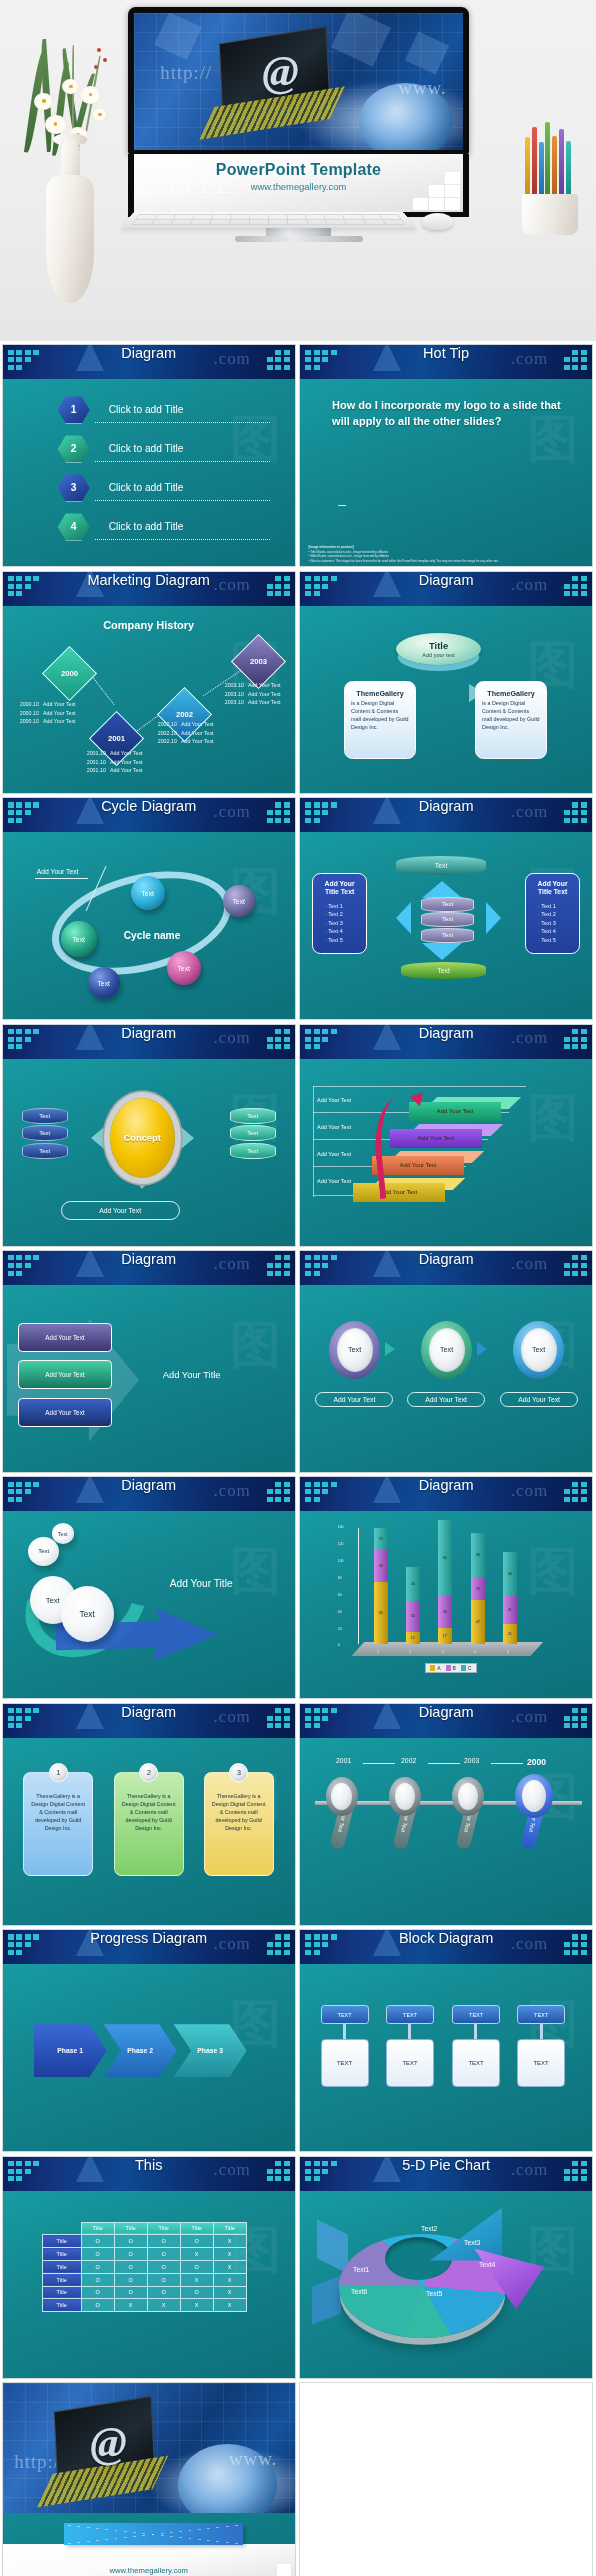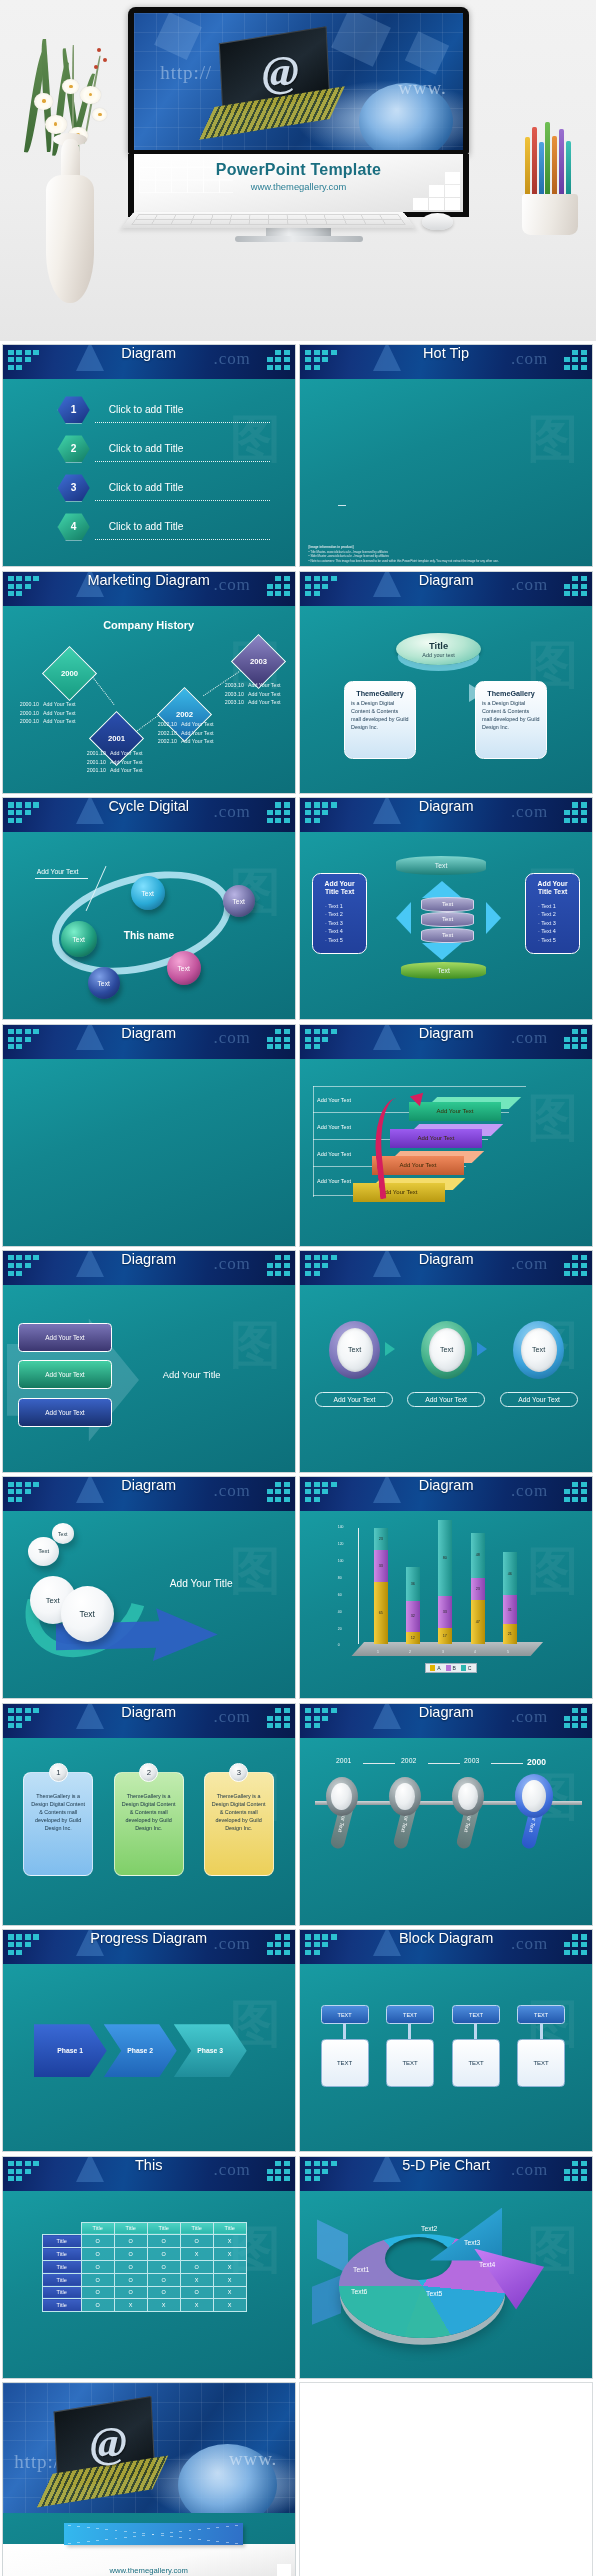--- a/index.html
+++ b/index.html
@@ -741,20 +741,21 @@
           <i style="right:8.5px;top:7.7px"></i>
           <i style="right:17px;top:7.7px"></i>
         <i style="right:0;top:15.3px"></i>
           <i style="right:8.5px;top:15.3px"></i>
           <i style="right:17px;top:15.3px"></i>
       </div>
       <h2>Hot Tip</h2>
     </div>
     <div class="sbody">
       <div class="wm">图</div>
+      <div class="tip-q">How do I incorporate my logo to a slide that will apply to all the other slides?</div>
       <div class="tip-a-dash"></div>
       <div class="tip-legal">
         <b>[Image information in product]</b><br>
         <span>• Title Master- www.iclickart.co.kr  - Image licensed by affiliates</span><br>
         <span>• Slide Master  -www.iclickart.co.kr - Image licensed by affiliates</span><br>
         <span>• Note to customers: This image has been licensed to be used within this PowerPoint template only. You may not extract the image for any other use.</span>
       </div>
     </div>
   </div>
 
@@ -885,33 +886,33 @@
       <div class="dots" style="right:5.1px;left:auto;">
         <i style="right:0;top:0"></i>
           <i style="right:8.5px;top:0"></i>
         <i style="right:0;top:7.7px"></i>
           <i style="right:8.5px;top:7.7px"></i>
           <i style="right:17px;top:7.7px"></i>
         <i style="right:0;top:15.3px"></i>
           <i style="right:8.5px;top:15.3px"></i>
           <i style="right:17px;top:15.3px"></i>
       </div>
-      <h2>Cycle Digital</h2>
+      <h2>Cycle Diagram</h2>
     </div>
     <div class="sbody">
       <div class="wm">图</div>
       <div class="orbit"></div>
       <div class="cyc-add">Add Your Text</div>
       <div style="position:absolute;left:90px;top:44px;width:60px;height:49px;border-left:0.9px solid #dff2f6;transform:rotate(24deg);"></div>
       <div class="ball" style="left:128px;top:44px;width:34px;height:34px;background:radial-gradient(circle at 36% 30%,#7fe0ff,#29a9d6 55%,#14587a);">Text</div>
       <div class="ball" style="left:220px;top:53px;width:32px;height:32px;background:radial-gradient(circle at 36% 30%,#b9b4e4,#6b6aa0 55%,#2e2d59);">Text</div>
       <div class="ball" style="left:58px;top:89px;width:36px;height:36px;background:radial-gradient(circle at 36% 30%,#7bf0cb,#1f9e7f 55%,#0c4f3f);">Text</div>
       <div class="ball" style="left:85px;top:135px;width:32px;height:32px;background:radial-gradient(circle at 36% 30%,#7d9fe8,#2c4a9e 55%,#14235a);">Text</div>
       <div class="ball" style="left:164px;top:119px;width:34px;height:34px;background:radial-gradient(circle at 36% 30%,#f4a3d5,#c2549c 55%,#6b225a);">Text</div>
-      <div class="cyc-name">This name</div>
+      <div class="cyc-name">Cycle name</div>
     </div>
   </div>
 
   <div class="slide">
     <div class="sband">
       <div class="dots" style="left:5.1px;">
         <i style="left:0;top:0"></i>
           <i style="left:8.5px;top:0"></i>
           <i style="left:17px;top:0"></i>
           <i style="left:25.6px;top:0"></i>
@@ -991,20 +992,39 @@
         <i style="right:0;top:0"></i>
           <i style="right:8.5px;top:0"></i>
         <i style="right:0;top:7.7px"></i>
           <i style="right:8.5px;top:7.7px"></i>
           <i style="right:17px;top:7.7px"></i>
         <i style="right:0;top:15.3px"></i>
           <i style="right:8.5px;top:15.3px"></i>
           <i style="right:17px;top:15.3px"></i>
       </div>
       <h2>Diagram</h2>
+    </div>
+    <div class="sbody">
+      <div class="wm">图</div>
+      <div class="bigarrow" style="left:88px;top:63px;border-top:16px solid transparent;border-bottom:16px solid transparent;border-right:19px solid rgba(160,225,225,.75);"></div>
+      <div class="bigarrow" style="left:172px;top:63px;border-top:16px solid transparent;border-bottom:16px solid transparent;border-left:19px solid rgba(160,225,225,.75);"></div>
+      <div class="bigarrow" style="left:123px;top:111px;border-left:16px solid transparent;border-right:16px solid transparent;border-top:19px solid rgba(160,225,225,.75);"></div>
+
+      <div class="dbstack db-blue" style="left:19px;">
+        <div class="dbcell">Text</div>
+        <div class="dbcell">Text</div>
+        <div class="dbcell">Text</div>
+      </div>
+      <div class="dbstack db-teal" style="right:19px;">
+        <div class="dbcell">Text</div>
+        <div class="dbcell">Text</div>
+        <div class="dbcell">Text</div>
+      </div>
+      <div class="concept">Concept</div>
+      <div class="pill" style="left:58px;top:142px;width:119px;height:19px;">Add Your Text</div>
     </div>
   </div>
 
   <div class="slide">
     <div class="sband">
       <div class="dots" style="left:5.1px;">
         <i style="left:0;top:0"></i>
           <i style="left:8.5px;top:0"></i>
           <i style="left:17px;top:0"></i>
           <i style="left:25.6px;top:0"></i>

